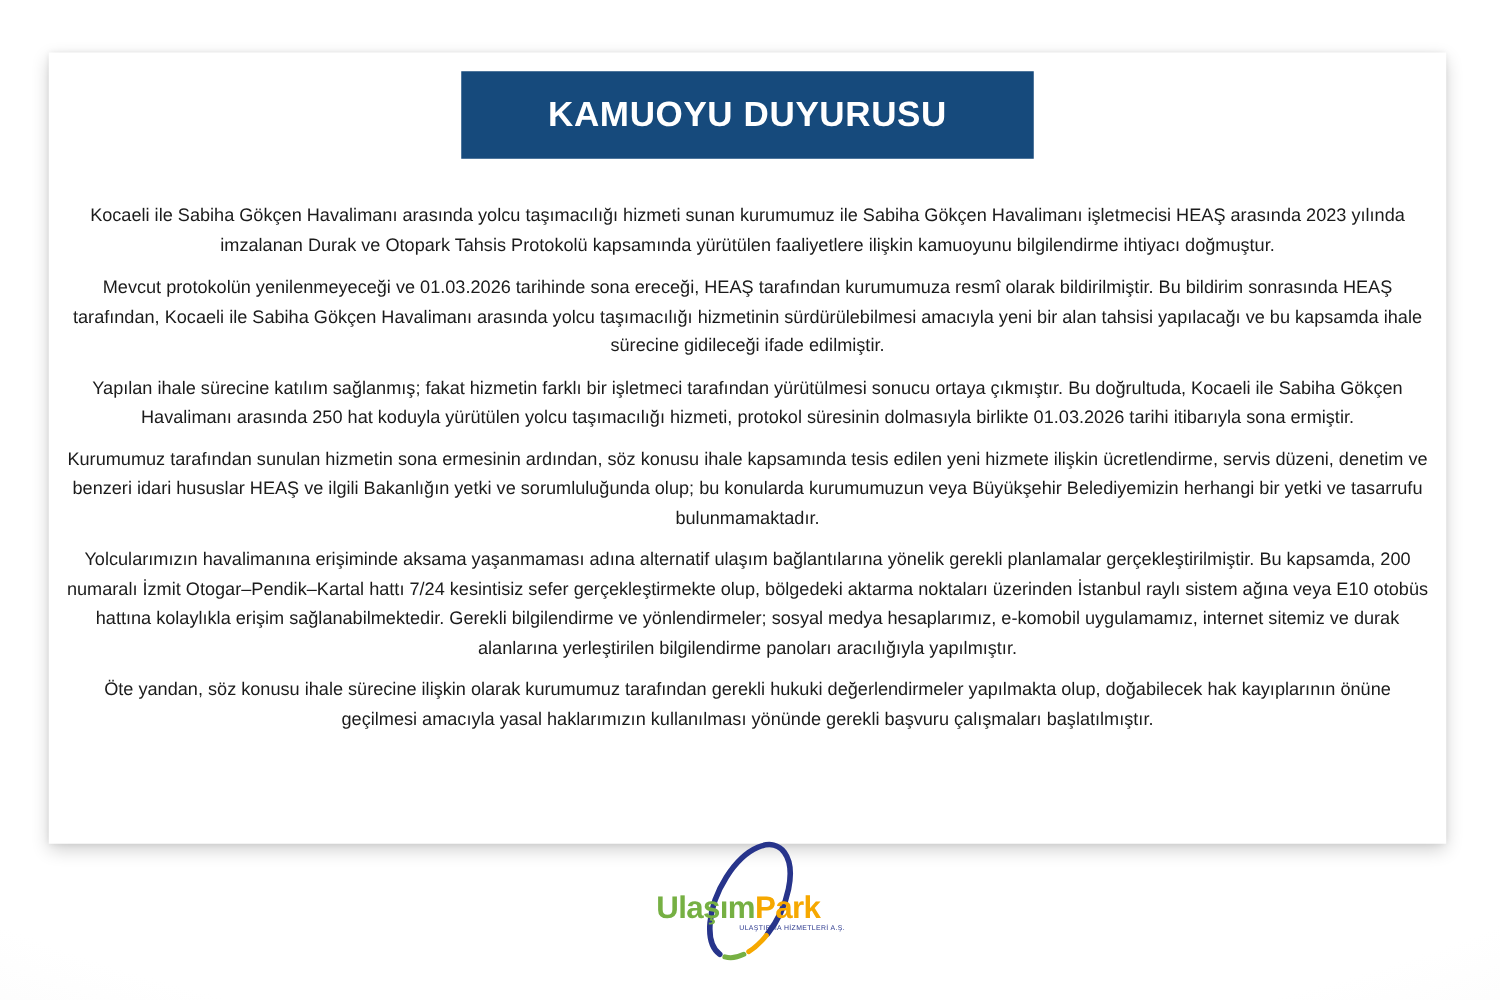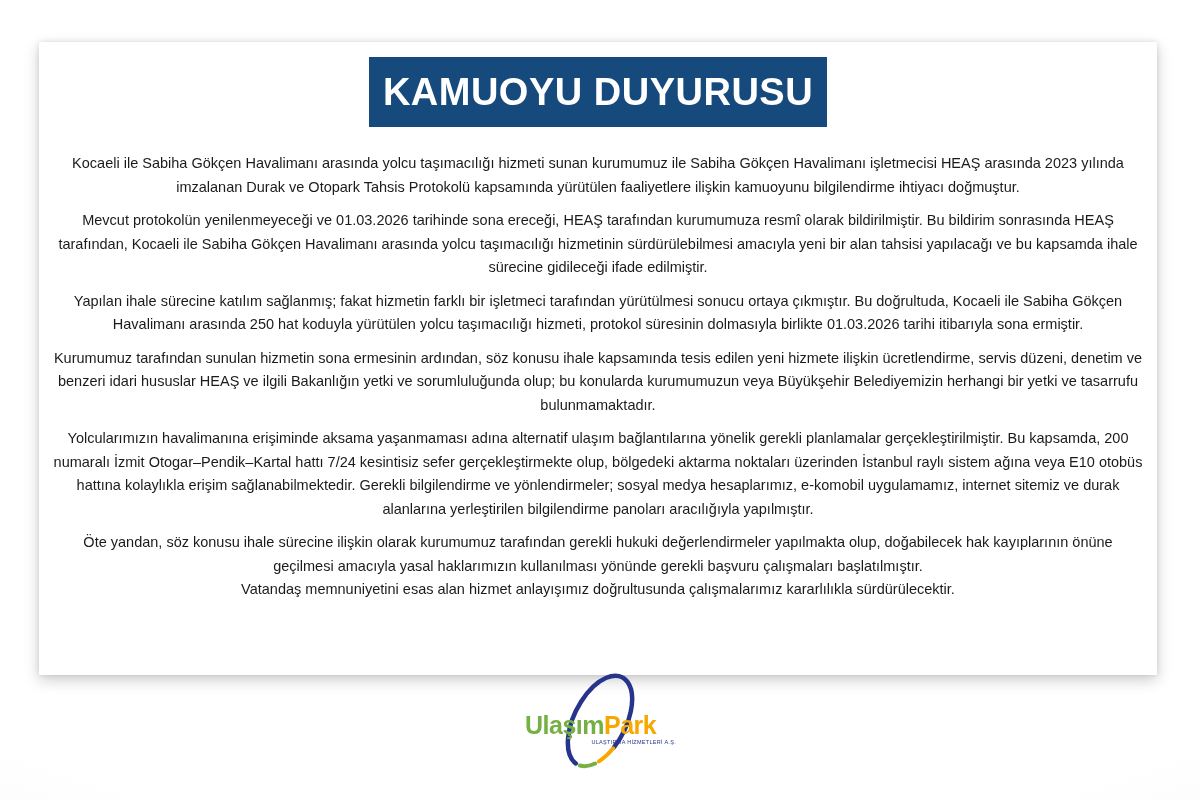--- a/index.html
+++ b/index.html
@@ -28,34 +28,34 @@
     height: 70px;
     margin: 15px auto 0;
     background: #164a7c;
     display: flex;
     align-items: center;
     justify-content: center;
   }
   .banner h1 {
     margin: 18px;
     color: #ffffff;
-    font-size: 38px;
+    font-size: 28px;
     font-weight: bold;
     letter-spacing: .5px;
     white-space: nowrap;
   }
   .content {
     padding: 25px 13px 0;
     text-align: center;
     color: #1b1b1b;
     font-size: 14.5px;
     line-height: 23.5px;
   }
   .content p { margin: 10px 0 0; }
-  .content p:first-child { margin-top: 0; }
+  .content p:first-child { margin-top: 10px; }
   .content p.bold { font-weight: normal; }
   .content p.tight { margin-top: 0; }
   .content p.closing { margin-top: 24px; }
   .logo-wrap {
     position: absolute;
     left: 50%;
     top: 666px;
     transform: translateX(-50%);
     width: 200px;
     height: 115px;
@@ -71,21 +71,20 @@
     <h1>KAMUOYU DUYURUSU</h1>
   </div>
 
   <div class="content">
     <p>Kocaeli ile Sabiha Gökçen Havalimanı arasında yolcu taşımacılığı hizmeti sunan kurumumuz ile Sabiha Gökçen Havalimanı işletmecisi HEAŞ arasında 2023 yılında imzalanan Durak ve Otopark Tahsis Protokolü kapsamında yürütülen faaliyetlere ilişkin kamuoyunu bilgilendirme ihtiyacı doğmuştur.</p>
     <p>Mevcut protokolün yenilenmeyeceği ve 01.03.2026 tarihinde sona ereceği, HEAŞ tarafından kurumumuza resmî olarak bildirilmiştir. Bu bildirim sonrasında HEAŞ tarafından, Kocaeli ile Sabiha Gökçen Havalimanı arasında yolcu taşımacılığı hizmetinin sürdürülebilmesi amacıyla yeni bir alan tahsisi yapılacağı ve bu kapsamda ihale sürecine gidileceği ifade edilmiştir.</p>
     <p>Yapılan ihale sürecine katılım sağlanmış; fakat hizmetin farklı bir işletmeci tarafından yürütülmesi sonucu ortaya çıkmıştır. Bu doğrultuda, Kocaeli ile Sabiha Gökçen Havalimanı arasında 250 hat koduyla yürütülen yolcu taşımacılığı hizmeti, protokol süresinin dolmasıyla birlikte 01.03.2026 tarihi itibarıyla sona ermiştir.</p>
     <p>Kurumumuz tarafından sunulan hizmetin sona ermesinin ardından, söz konusu ihale kapsamında tesis edilen yeni hizmete ilişkin ücretlendirme, servis düzeni, denetim ve benzeri idari hususlar HEAŞ ve ilgili Bakanlığın yetki ve sorumluluğunda olup; bu konularda kurumumuzun veya Büyükşehir Belediyemizin herhangi bir yetki ve tasarrufu bulunmamaktadır.</p>
     <p class="bold">Yolcularımızın havalimanına erişiminde aksama yaşanmaması adına alternatif ulaşım bağlantılarına yönelik gerekli planlamalar gerçekleştirilmiştir. Bu kapsamda, 200 numaralı İzmit Otogar–Pendik–Kartal hattı 7/24 kesintisiz sefer gerçekleştirmekte olup, bölgedeki aktarma noktaları üzerinden İstanbul raylı sistem ağına veya E10 otobüs hattına kolaylıkla erişim sağlanabilmektedir. Gerekli bilgilendirme ve yönlendirmeler; sosyal medya hesaplarımız, e-komobil uygulamamız, internet sitemiz ve durak alanlarına yerleştirilen bilgilendirme panoları aracılığıyla yapılmıştır.</p>
     <p>Öte yandan, söz konusu ihale sürecine ilişkin olarak kurumumuz tarafından gerekli hukuki değerlendirmeler yapılmakta olup, doğabilecek hak kayıplarının önüne geçilmesi amacıyla yasal haklarımızın kullanılması yönünde gerekli başvuru çalışmaları başlatılmıştır.</p>
-    <p class="tight">Vatandaş memnuniyetini esas alan hizmet anlayışımız doğrultusunda çalışmalarımız kararlılıkla sürdürülecektir.</p>
   </div>
 
 </div>
 
 <div class="logo-wrap">
   <svg width="200" height="115" viewBox="0 0 200 115">
     <g transform="rotate(27 100 55)">
 
       <path d="M 97.7 103.8 A 26 49 0 1 1 124.4 71.8" fill="none" stroke="#27348b" stroke-width="4.5" stroke-linecap="round"></path>
 

